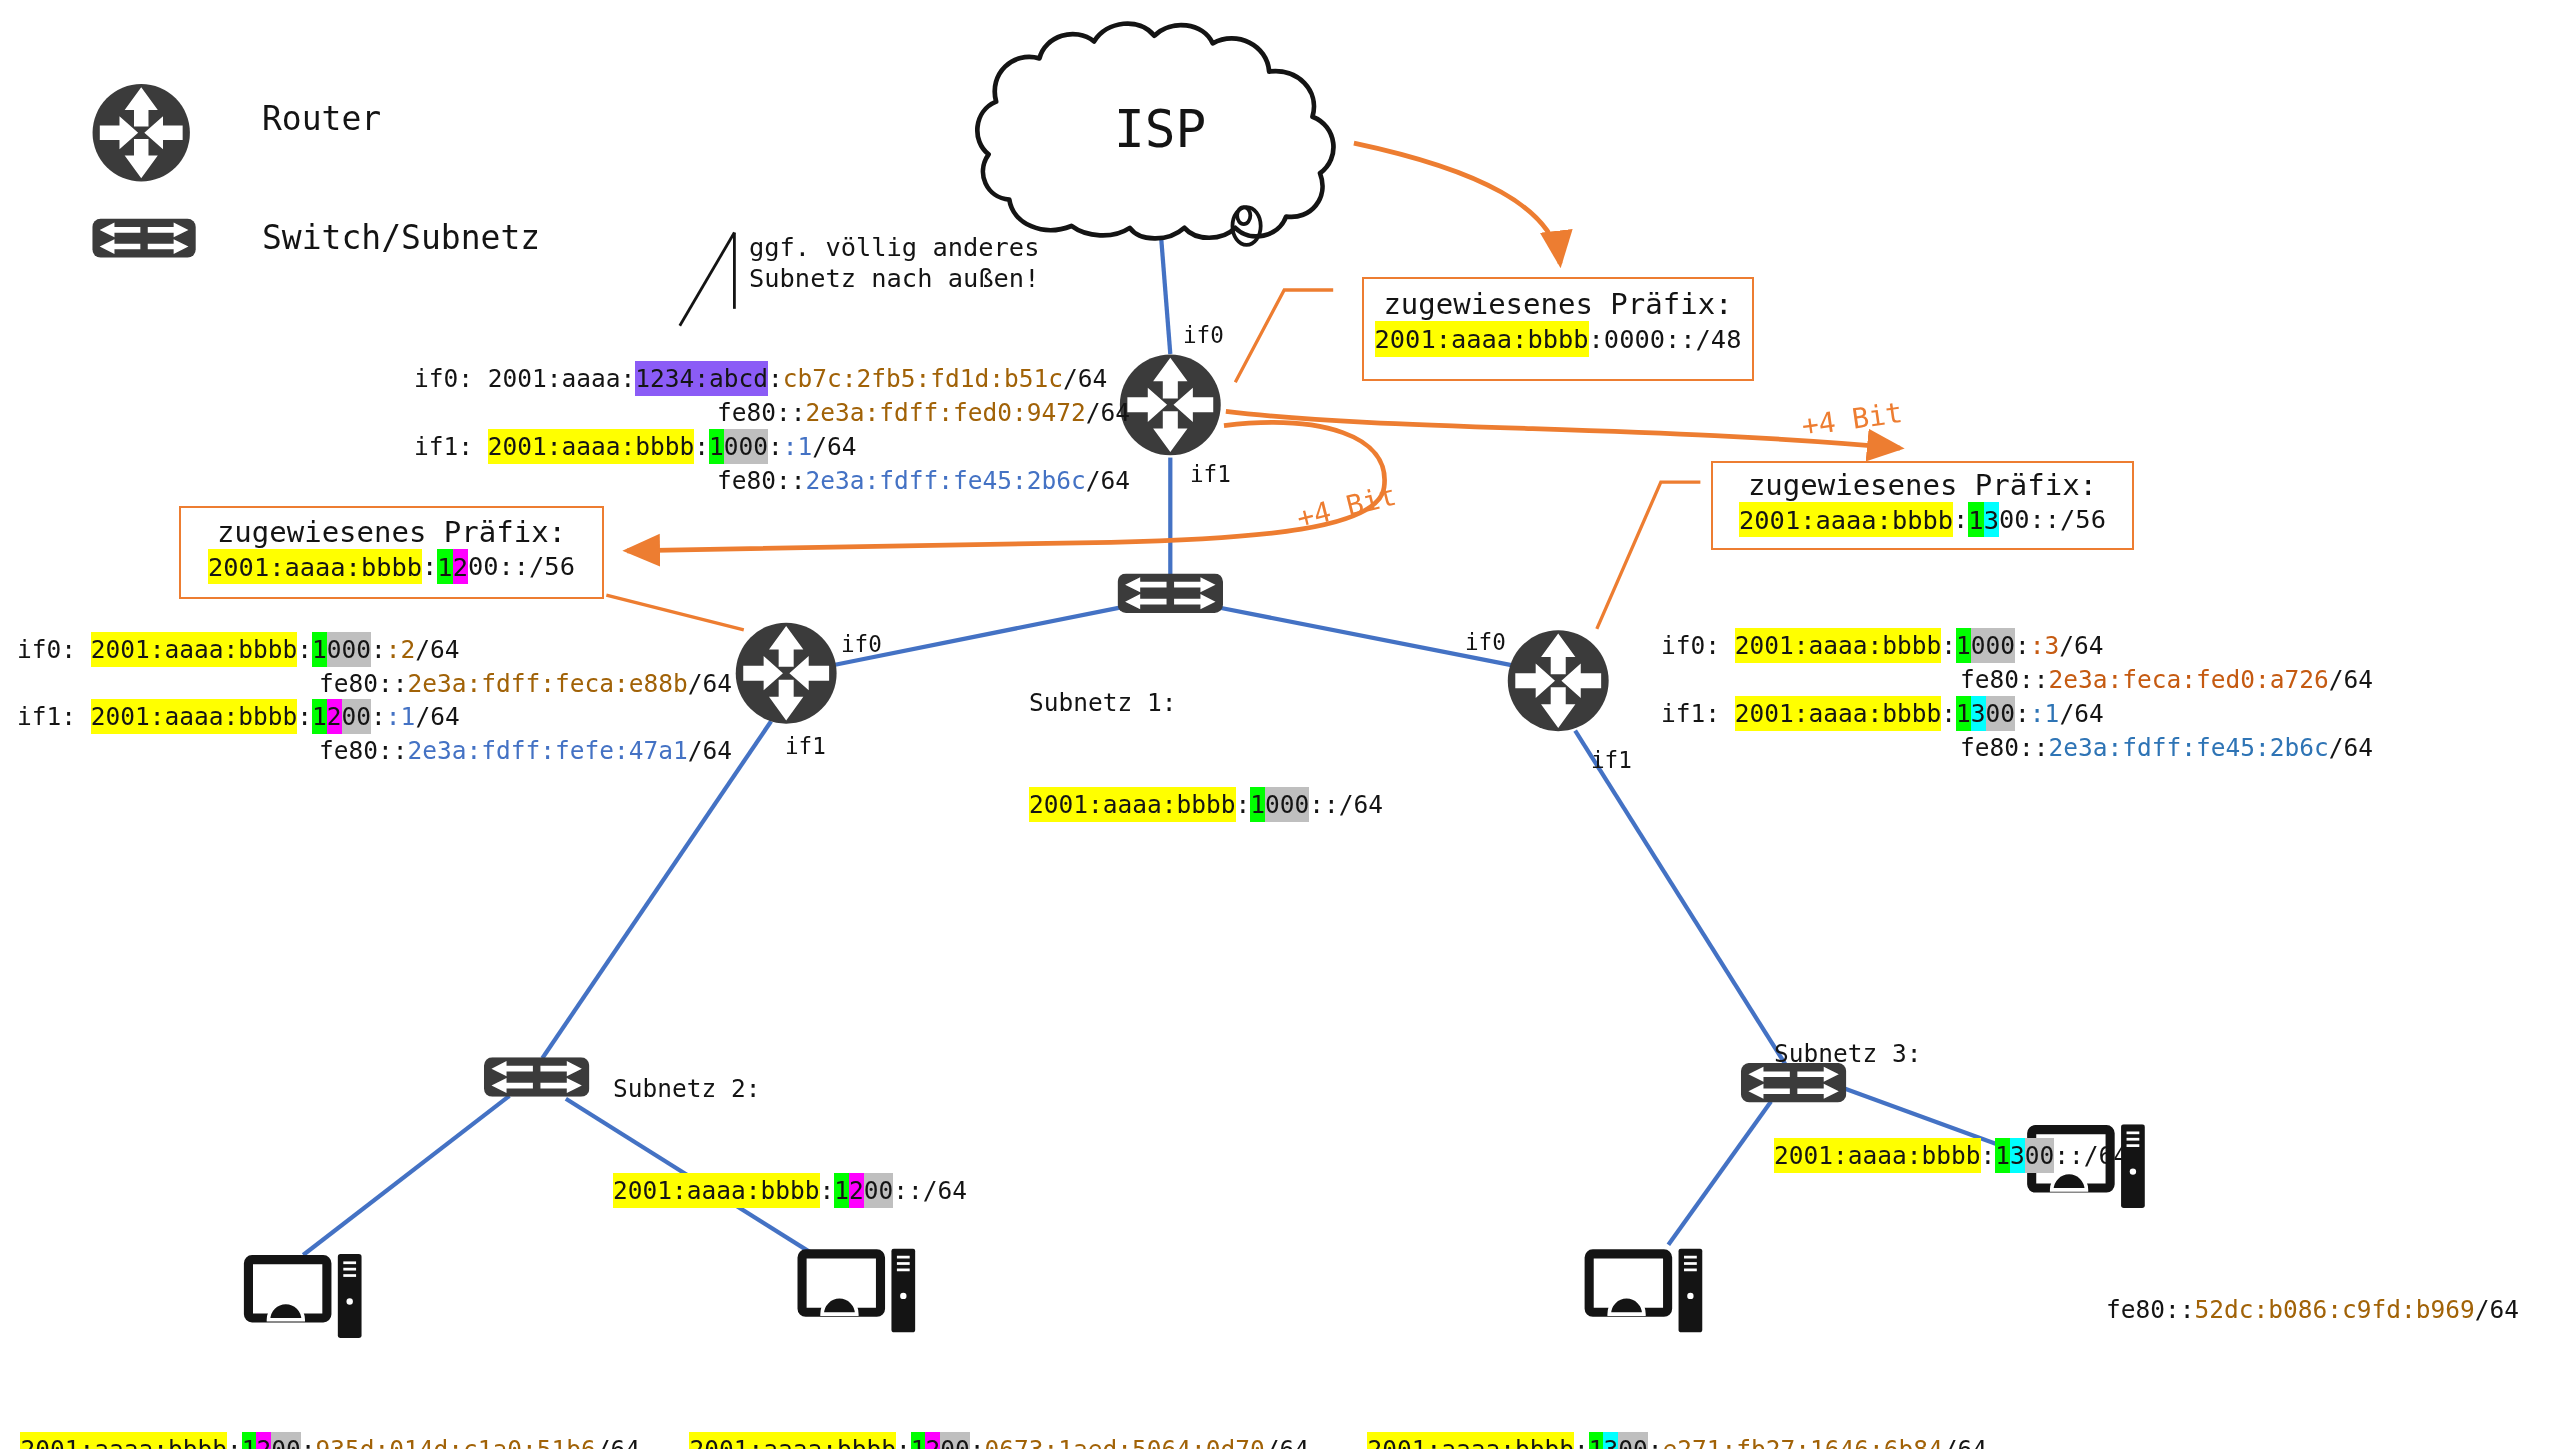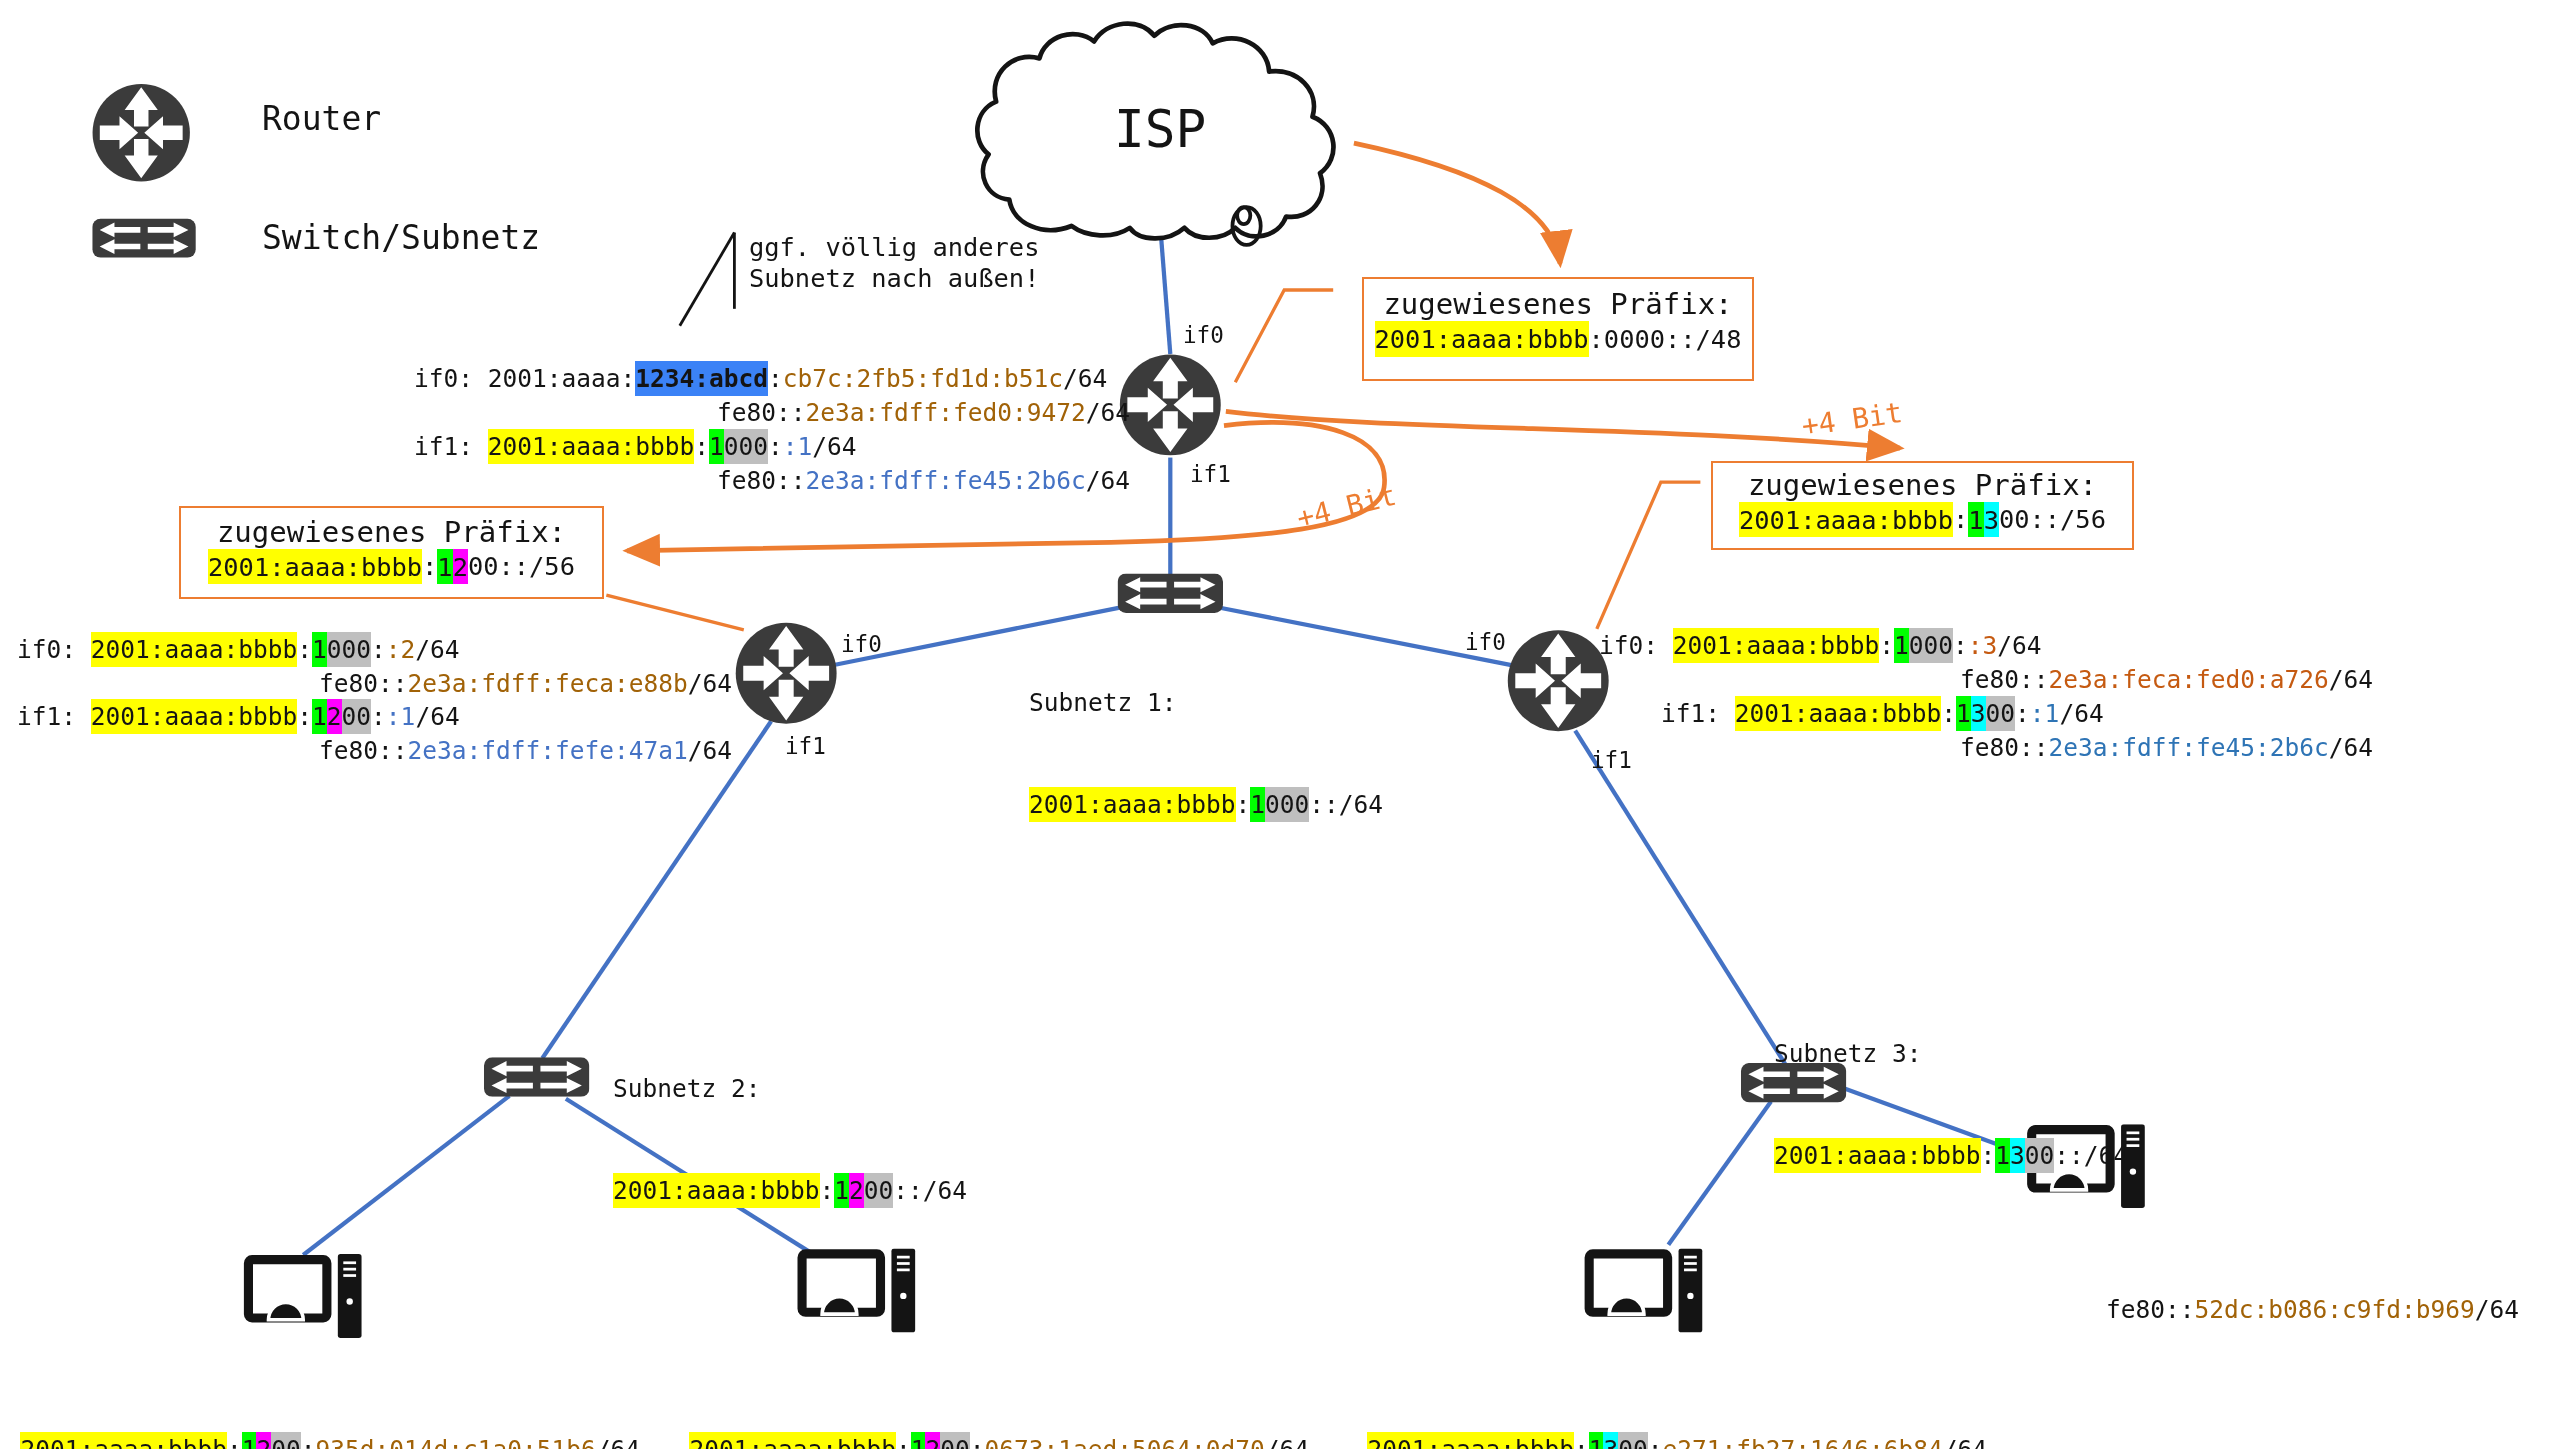--- a/index.html
+++ b/index.html
@@ -17,21 +17,21 @@
   .plus4{font-size:28px;line-height:30px;color:#ED7D31;transform-origin:left top;}
   .pbox{position:absolute;border:2.8px solid #ED7D31;background:#fff;text-align:center;}
   .pbox .bt{font-size:29px;line-height:32px;margin-top:9.4px;}
   .pbox .ba{font-size:25.4px;line-height:34px;margin-top:1.9px;white-space:pre;}
   
   .seg-y{background:#FFFF00;padding:2.8px 0;}
   .seg-g{background:#00FF00;padding:2.8px 0;}
   .seg-c{background:#00FFFF;padding:2.8px 0;}
   .seg-m{background:#FF00FF;padding:2.8px 0;}
   .seg-gr{background:#BFBFBF;padding:2.8px 0;}
-  .seg-ol{background:#3b82f6;padding:2.8px 0;font-weight:bold;}
+  .seg-ol{background:#8b5cf6;padding:2.8px 0;}
   .seg-o{color:#a16207;}
   .seg-od{color:#C55A11;}
   .seg-b{color:#4472C4;}
   .seg-bd{color:#2E74B5;}
   svg.layer{position:absolute;left:0;top:0;}
 </style>
 </head>
 <body>
 
 <svg class="layer" width="2576" height="1449" viewBox="0 0 2736 1539">
@@ -155,21 +155,21 @@
 
 <div class="abs small" style="left:841px;top:631px">if0</div>
 <div class="abs small" style="left:785px;top:733px">if1</div>
 <div class="abs mono" style="left:17px;top:633px"><span>if0: </span><span class="seg-y">2001:aaaa:bbbb</span><span>:</span><span class="seg-g">1</span><span class="seg-gr">000</span><span>:</span><span class="seg-o">:2</span><span>/64</span></div>
 <div class="abs mono" style="left:319px;top:667px"><span>fe80::</span><span class="seg-o">2e3a:fdff:feca:e88b</span><span>/64</span></div>
 <div class="abs mono" style="left:17px;top:700px"><span>if1: </span><span class="seg-y">2001:aaaa:bbbb</span><span>:</span><span class="seg-g">1</span><span class="seg-m">2</span><span class="seg-gr">00</span><span>:</span><span class="seg-b">:1</span><span>/64</span></div>
 <div class="abs mono" style="left:319px;top:734px"><span>fe80::</span><span class="seg-b">2e3a:fdff:fefe:47a1</span><span>/64</span></div>
 
 <div class="abs small" style="left:1465px;top:629px">if0</div>
 <div class="abs small" style="left:1591px;top:747px">if1</div>
-<div class="abs mono" style="left:1599px;top:629px"><span>if0: </span><span class="seg-y">2001:aaaa:bbbb</span><span>:</span><span class="seg-g">1</span><span class="seg-gr">000</span><span>:</span><span class="seg-od">:3</span><span>/64</span></div>
+<div class="abs mono" style="left:1661px;top:629px"><span>if0: </span><span class="seg-y">2001:aaaa:bbbb</span><span>:</span><span class="seg-g">1</span><span class="seg-gr">000</span><span>:</span><span class="seg-od">:3</span><span>/64</span></div>
 <div class="abs mono" style="left:1960px;top:663px"><span>fe80::</span><span class="seg-od">2e3a:feca:fed0:a726</span><span>/64</span></div>
 <div class="abs mono" style="left:1661px;top:697px"><span>if1: </span><span class="seg-y">2001:aaaa:bbbb</span><span>:</span><span class="seg-g">1</span><span class="seg-c">3</span><span class="seg-gr">00</span><span>:</span><span class="seg-bd">:1</span><span>/64</span></div>
 <div class="abs mono" style="left:1960px;top:731px"><span>fe80::</span><span class="seg-bd">2e3a:fdff:fe45:2b6c</span><span>/64</span></div>
 
 <div class="abs mono" style="left:1029px;top:618px">
   <div>Subnetz 1:</div>
   <div><span class="seg-y">2001:aaaa:bbbb</span><span>:</span><span class="seg-g">1</span><span class="seg-gr">000</span><span>::/64</span></div>
 </div>
 <div class="abs mono" style="left:613px;top:1004px">
   <div>Subnetz 2:</div>

